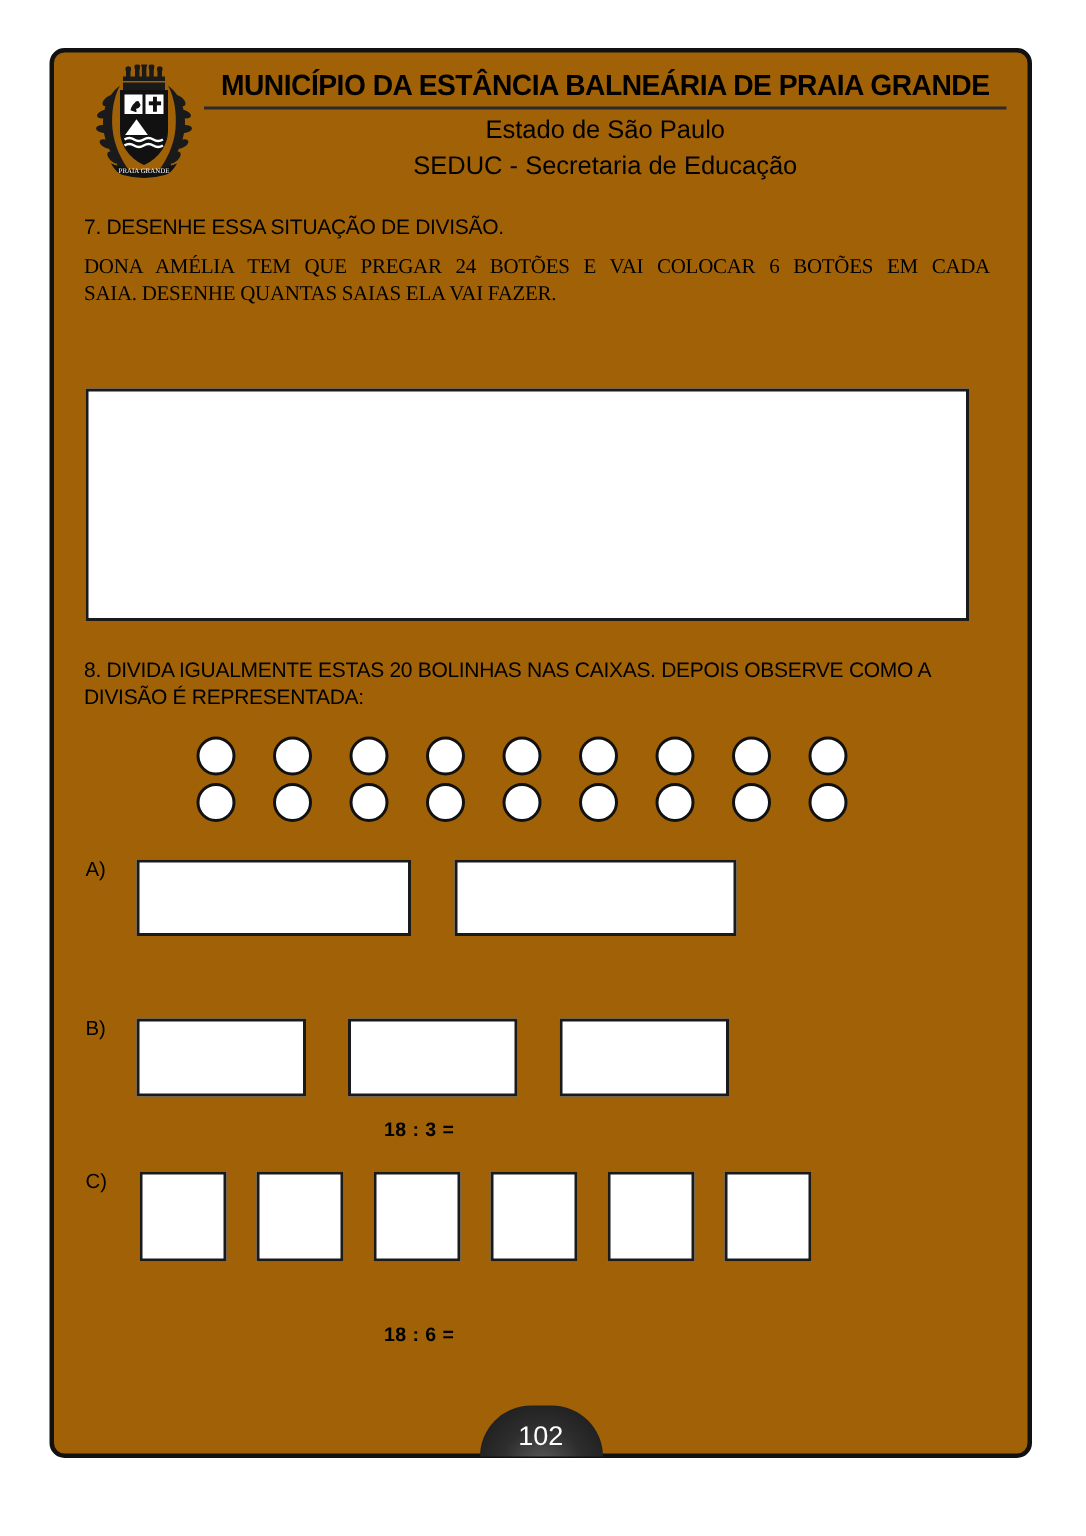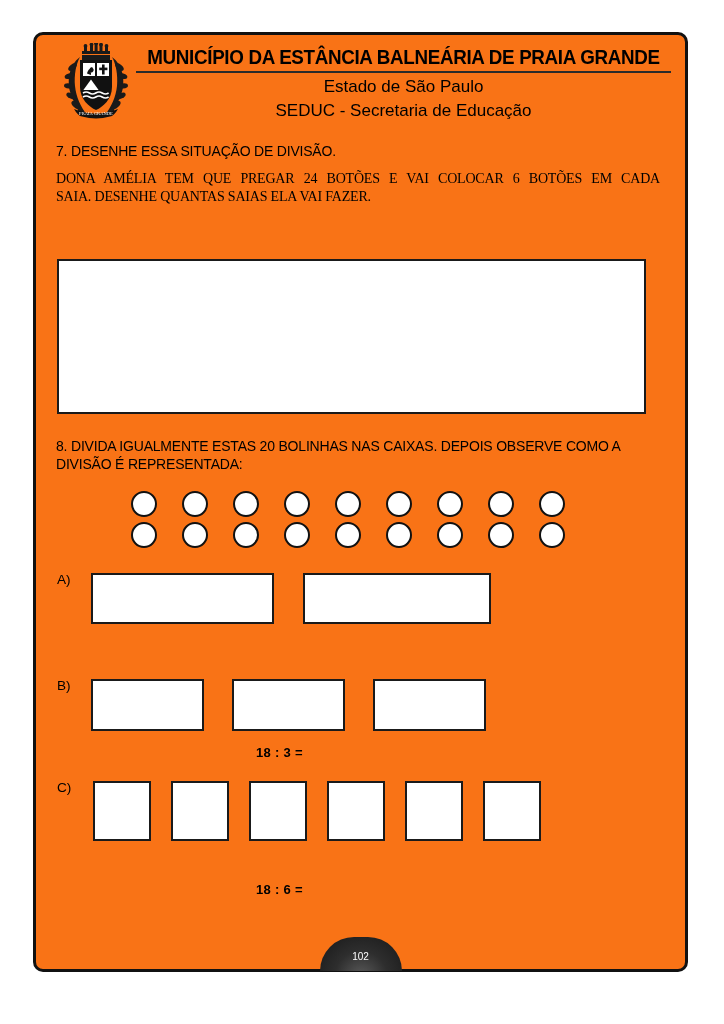--- a/index.html
+++ b/index.html
@@ -19,21 +19,21 @@
   
   #page-frame {
     position: absolute;
     left: 33px;
     top: 32px;
     width: 655px;
     height: 940px;
     border: 3px solid #111111;
     border-radius: 10px;
     box-sizing: border-box;
-    background: #f97316;
+    background: #a16207;
   }
 
   
   #header {
     position: absolute;
     left: 0;
     top: 0;
     width: 100%;
     height: 98px;
     box-sizing: border-box;
@@ -201,21 +201,21 @@
   #page-badge {
     position: absolute;
     left: 50%;
     transform: translateX(-50%);
     bottom: -2px;
     width: 82px;
     height: 34px;
     border-radius: 46px 46px 0 0;
     background: radial-gradient(ellipse at 50% 115%, #595959 0%, #2e2e2e 45%, #171717 100%);
     color: #ffffff;
-    font-size: 10px;
+    font-size: 18px;
     text-align: center;
     line-height: 40px;
     overflow: hidden;
   }
 </style>
 </head>
 <body>
 
 <div id="page-frame">
 

